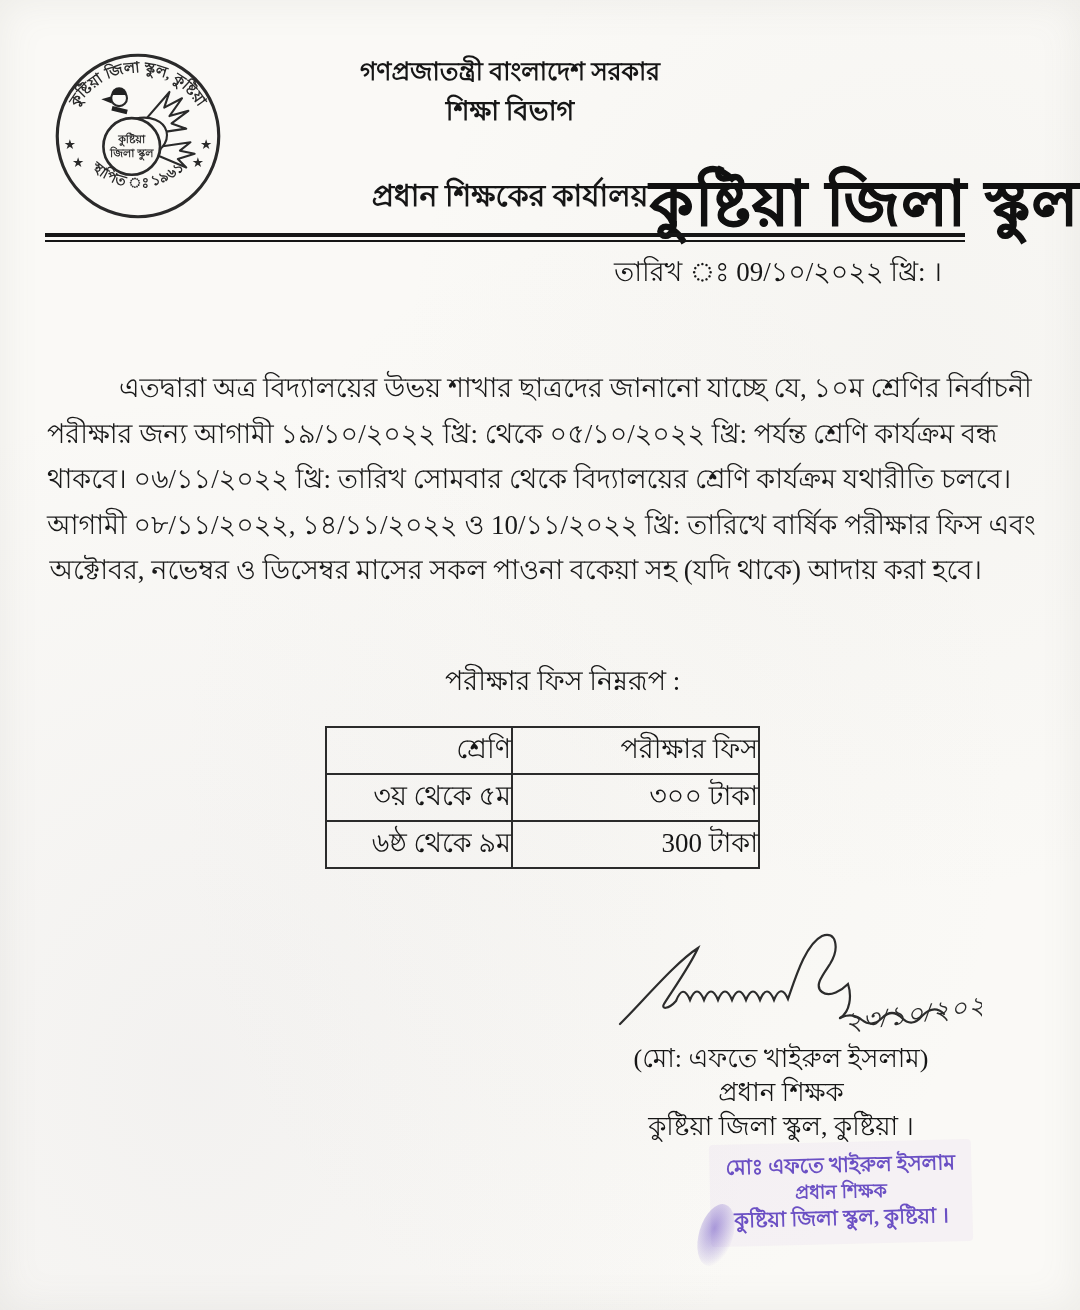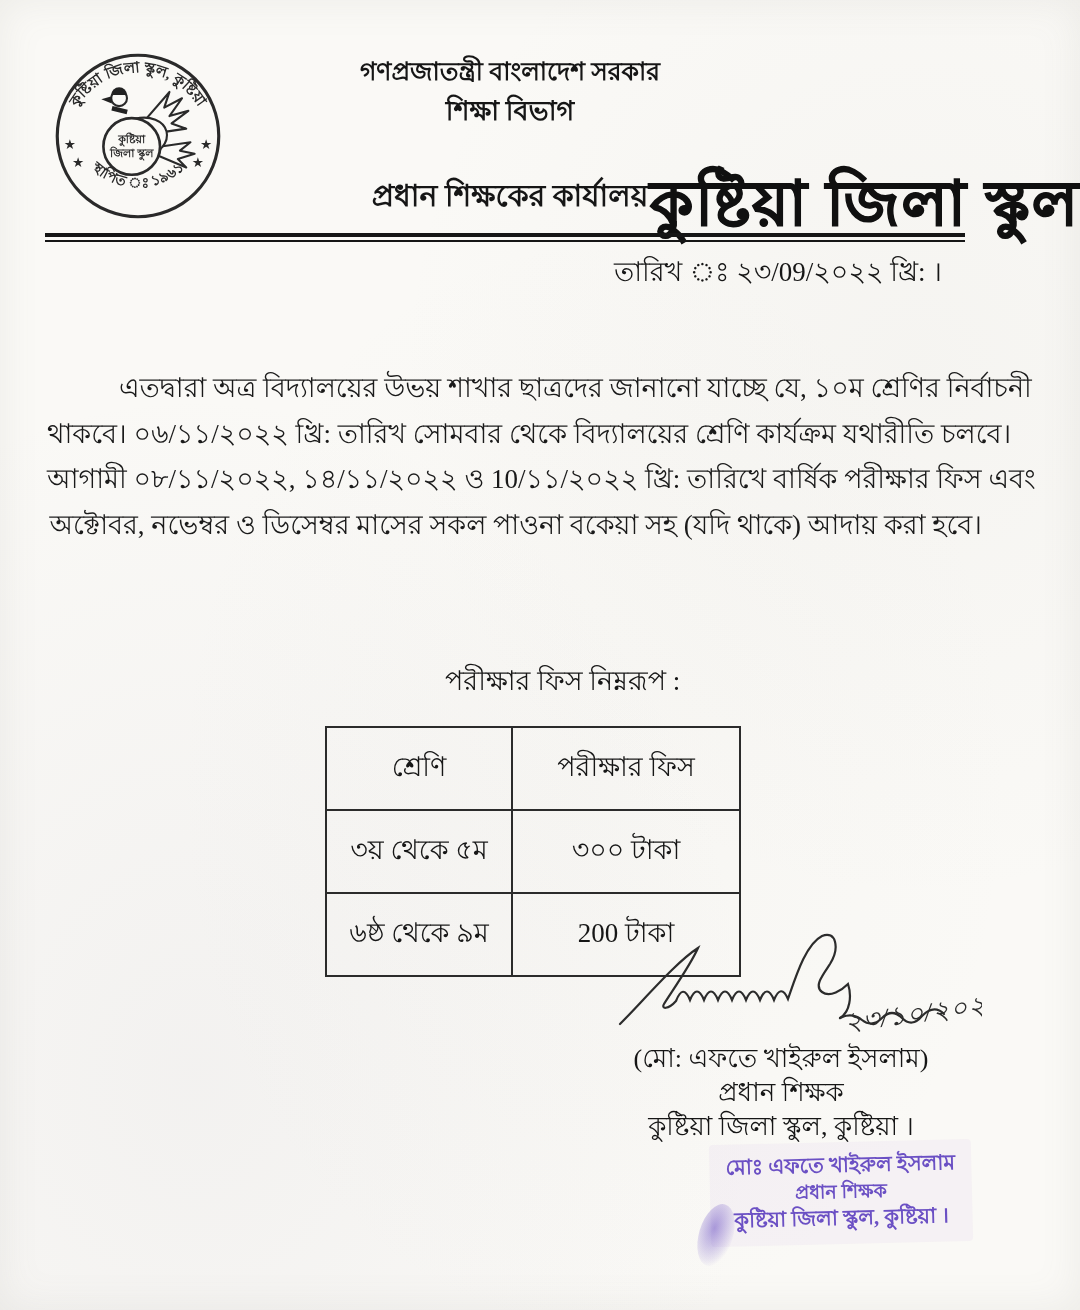--- a/index.html
+++ b/index.html
@@ -35,25 +35,25 @@
 
   
   .para { position:absolute; left:47px; top:366px; width:935px; font-size:27px; color:#1a1a1a; }
   .pline { line-height:45.5px; white-space:nowrap;text-align:right; }
   .pline.first { text-indent:72px; }
 
   .fees-heading { position:absolute; left:405px; top:660px; font-size:27px; color:#161616;margin-left:40px; }
 
   table.fees { position:absolute; left:325px; top:726px; border-collapse:collapse; font-size:27px; color:#161616; }
   table.fees th, table.fees td {
-    border:2.5px solid #2b2b2b; font-weight:normal; text-align:center; padding:18px;
+    border:2.5px solid #2b2b2b; font-weight:normal; text-align:right; padding:0;
     height:40px; vertical-align:middle;margin-left:12px;
   }
   table.fees .c1 { width:186px; }
-  table.fees .c2 { width:228px; }
+  table.fees .c2 { width:247px; }
 
   
   .sig-block { position:absolute; right:118px; top:928px; width:362px; text-align:center; font-size:26px; color:#161616; }
   .sig-block .scribble { display:block; margin:0 -20px 2px auto; }
   .sig-name  { line-height:34px; }
   .sig-title { line-height:34px; }
   .sig-school{ line-height:34px; }
 
   
   .stamp {
@@ -111,44 +111,45 @@
   <div class="hline dept">শিক্ষা বিভাগ</div>
   <div class="hline govt">গণপ্রজাতন্ত্রী বাংলাদেশ সরকার</div>
   <div class="hline office">প্রধান শিক্ষকের কার্যালয়</div>
   <div class="school-title">কুষ্টিয়া জিলা স্কুল</div>
 
   <div class="rule">
     <div class="r1"></div>
       <div class="r2"></div>
   </div>
 
-  <div class="date-line">তারিখ ঃ ২৩/09/২০২২ খ্রি: ।</div>
+  <div class="date-line">তারিখ ঃ 09/১০/২০২২ খ্রি: ।</div>
 
   <div class="para">
     <div class="pline first">এতদ্বারা অত্র বিদ্যালয়ের উভয় শাখার ছাত্রদের জানানো যাচ্ছে যে, ১০ম শ্রেণির নির্বাচনী</div>
+    <div class="pline">পরীক্ষার জন্য আগামী ১৯/১০/২০২২ খ্রি: থেকে ০৫/১০/২০২২ খ্রি: পর্যন্ত শ্রেণি কার্যক্রম বন্ধ</div>
     <div class="pline">থাকবে। ০৬/১১/২০২২ খ্রি: তারিখ সোমবার থেকে বিদ্যালয়ের শ্রেণি কার্যক্রম যথারীতি চলবে।</div>
     <div class="pline">আগামী ০৮/১১/২০২২, ১৪/১১/২০২২ ও 10/১১/২০২২ খ্রি: তারিখে বার্ষিক পরীক্ষার ফিস এবং</div>
     <div class="pline">অক্টোবর, নভেম্বর ও ডিসেম্বর মাসের সকল পাওনা বকেয়া সহ (যদি থাকে) আদায় করা হবে।</div>
   </div>
 
   <div class="fees-heading">পরীক্ষার ফিস নিম্নরূপ :</div>
 
   <table class="fees">
     <tbody>
         <tr>
       <th class="c1">শ্রেণি</th>
       <th class="c2">পরীক্ষার ফিস</th>
     </tr>
     <tr>
       <td class="c1">৩য় থেকে ৫ম</td>
       <td class="c2">৩০০ টাকা</td>
     </tr>
     <tr>
       <td class="c1">৬ষ্ঠ থেকে ৯ম</td>
-      <td class="c2">200 টাকা</td>
+      <td class="c2">300 টাকা</td>
     </tr>
   </tbody>
     </table>
 
   <div class="sig-block">
     <svg class="scribble" width="378" height="112" viewBox="0 0 378 112">
       <g fill="none" stroke="#2c2c2c" stroke-width="2.2" stroke-linecap="round">
         <path d="M 16 96 C 40 72 72 34 94 20 C 86 38 66 66 60 76 C 57 81 64 82 72 73
                  q 7 -18 14 -1 q 7 -17 14 0 q 7 -17 14 0 q 7 -17 14 0 q 7 -17 14 0
                  q 7 -17 14 0 q 7 -17 14 0 q 7 -17 14 -1

